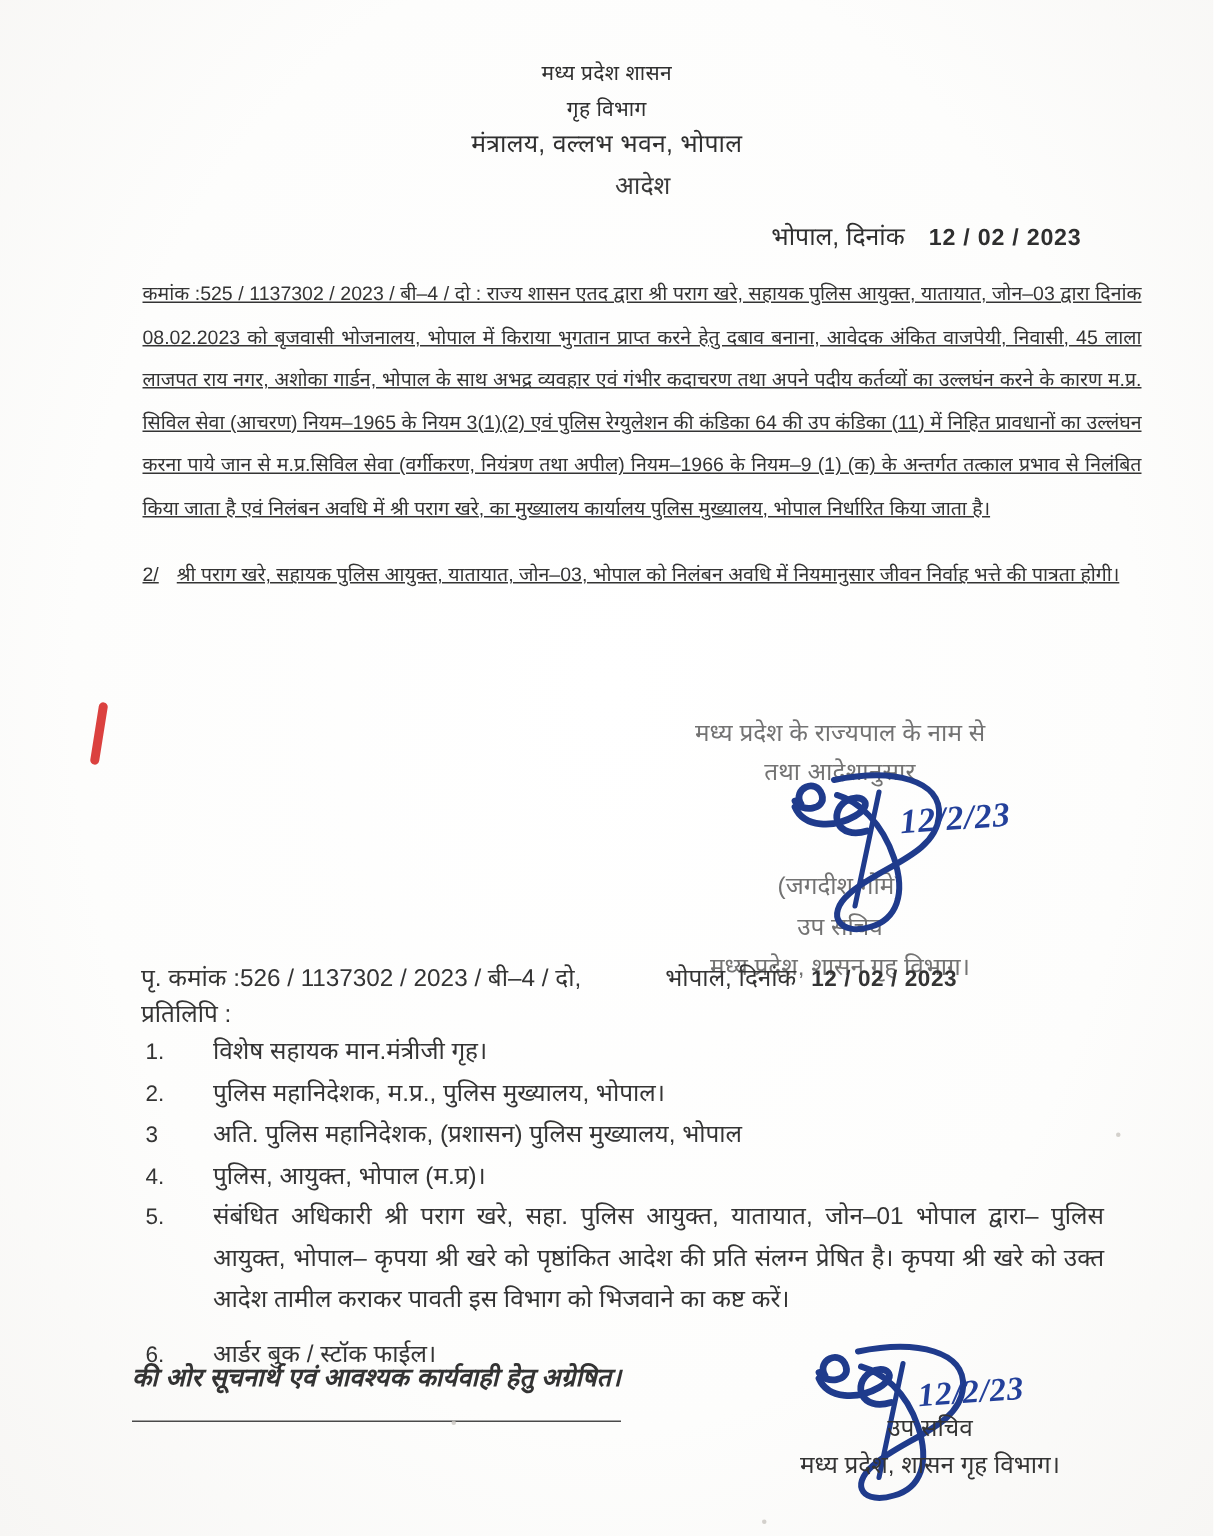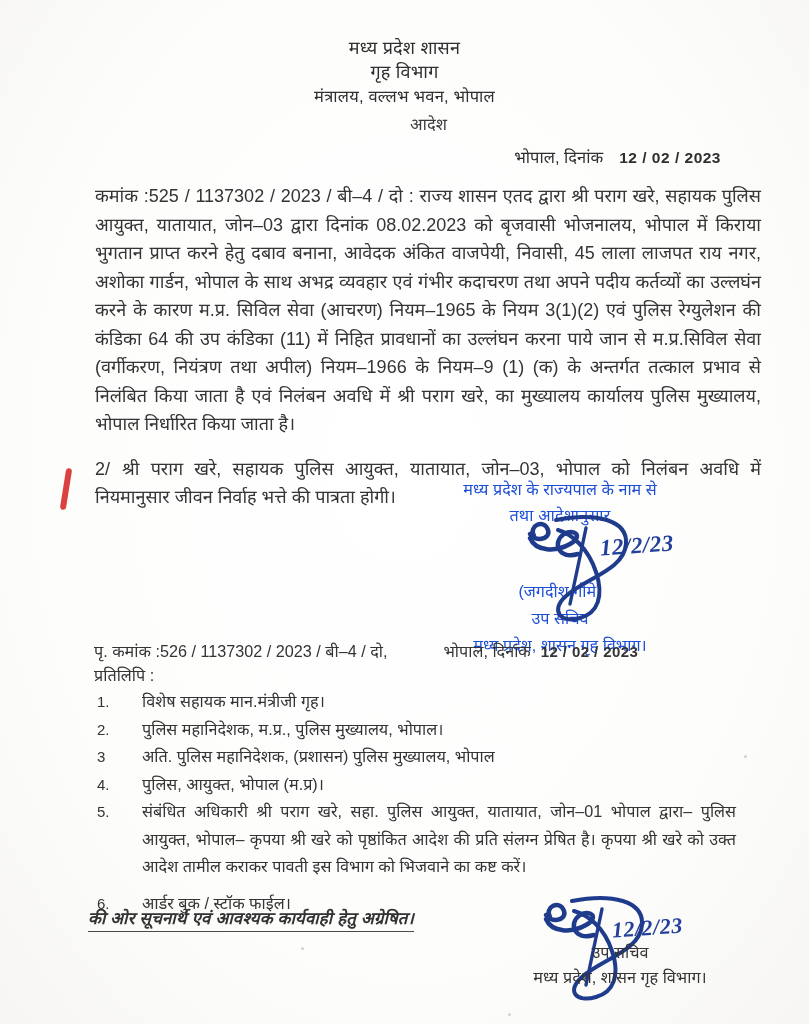--- a/index.html
+++ b/index.html
@@ -28,21 +28,21 @@
     width: 809px;
     height: 1024px;
   }
 
   
   .header {
     text-align: center;
     padding-top: 36px;
   }
   .header .line {
-    font-size: 18px;
+    font-size: 14px;
     line-height: 24px;
     color: #2f2f2f;
     letter-spacing: 0.2px;
   }
   .header .line.l3 { font-size: 16.5px; }
   .header .order {
     font-size: 16.5px;
     line-height: 26px;
     margin-top: 3px;
     padding-left: 48px;
@@ -59,39 +59,40 @@
     display: inline-block;
     margin-left: 16px;
     font-weight: bold;
     letter-spacing: 0.5px;
     font-size: 15.5px;
   }
 
   
   .body-block {
     margin: 14px 48px 0 95px;
-    font-size: 18px;
+    font-size: 13px;
     line-height: 28.5px;
     text-align: justify;
     text-justify: inter-word;
     color: #343434;
+    text-decoration: underline;
   }
   .para + .para { margin-top: 16px; }
   .para .num { margin-right: 12px; }
 
   
   .sign-block-1 {
     position: absolute;
     left: 380px;
     top: 476px;
     width: 360px;
     text-align: center;
     font-size: 16.2px;
     line-height: 26px;
-    color: #1d4ed8;
+    color: #737373;
   }
   .sign-block-1 .l2 { letter-spacing: 0.2px; }
   .sig-gap { height: 48px; }
   .sign-name { margin-top: 2px; }
   .sign-role { margin-top: 1px; }
   .sign-dept { margin-top: 1px; }
 
   .sig-ink {
     position: absolute;
     color: #1f3b8c;
@@ -182,21 +183,21 @@
   
   .forward-line {
     position: absolute;
     left: 88px;
     top: 906px;
     font-size: 16.8px;
     font-style: italic;
     font-weight: bold;
     color: #333333;
     border-bottom: 1.6px solid #4a4a4a;
-    padding-bottom: 2px;
+    padding-bottom: 18px;
     letter-spacing: 0.2px;
   }
 
   
   .sign-block-2 {
     position: absolute;
     left: 470px;
     top: 940px;
     width: 300px;
     text-align: center;

